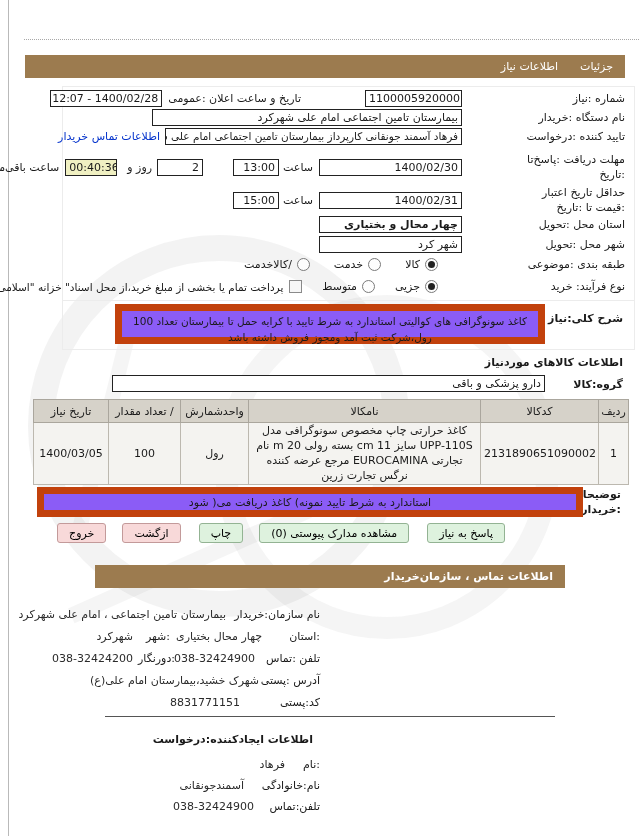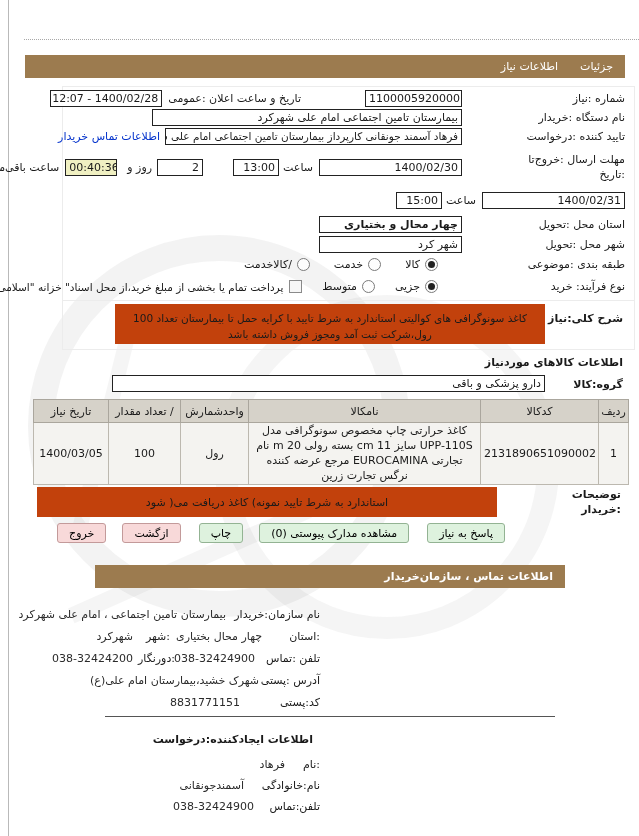--- a/index.html
+++ b/index.html
@@ -25,21 +25,21 @@
   .box{box-sizing:border-box;border:1px solid #222;background:#fff;height:17px;line-height:15px;font-size:11px;padding:0 3px;white-space:nowrap;overflow:hidden;direction:rtl;}
   .box.num{direction:ltr;text-align:right;}
   .box.hl{background:#f0f0c2;text-align:center;}
   .radio{width:11px;height:11px;border:1px solid #7a7a7a;border-radius:50%;background:#fdfdfd;display:inline-block;position:relative;flex:none;}
   .radio.sel::after{content:"";position:absolute;top:2px;left:2px;right:2px;bottom:2px;background:#222;border-radius:50%;}
   .chk{width:11px;height:11px;border:1px solid #8a8a8a;background:#f6f6f6;display:inline-block;flex:none;}
   .link{color:#0433cc;cursor:pointer;white-space:nowrap;}
   .bold{font-weight:bold;}
   .abs{position:absolute;white-space:nowrap;}
   
-  .tbox{position:absolute;box-sizing:border-box;border:4px solid #c2410c;background:#c2410c;direction:rtl;}
+  .tbox{position:absolute;box-sizing:border-box;border:7px solid #c2410c;background:#8b5cf6;direction:rtl;}
   
   table.goods{position:absolute;border-collapse:collapse;table-layout:fixed;direction:rtl;}
   table.goods th{background:#d6d2c9;border:1px solid #aaa69d;font-weight:normal;font-size:11px;height:22px;padding:0 2px;}
   table.goods td{background:#f4f3f0;border:1px solid #bcb8af;font-size:11px;height:58px;text-align:center;vertical-align:middle;padding:1px 3px;}
   td.name{font-size:10.5px;line-height:1.35;}
   td.ltr{direction:ltr;}
   
   .btnrow{position:absolute;display:flex;direction:rtl;align-items:center;}
   .btn{box-sizing:border-box;height:20px;line-height:17px;border-radius:3px;border:1px solid #8a8a8a;font-size:11px;padding:0 11px;white-space:nowrap;cursor:pointer;font-family:"DejaVu Sans",sans-serif;}
   .btn.green{background:#def2de;border-color:#93b393;}
@@ -80,33 +80,37 @@
   </div>
 
   <div class="row" style="top:128px;">
     <div class="lblcol">تایید کننده :درخواست</div>
     <div class="box" style="width:297px;font-size:10.5px;">فرهاد آسمند جونقانی کارپرداز بیمارستان تامین اجتماعی امام علی شهرکرد</div>
     <div class="link" style="margin-right:5px;">اطلاعات تماس خریدار</div>
   </div>
 
   <div class="row" style="top:152px;height:30px;">
     <div class="lblcol two">
-      <div>مهلت ارسال :خروج‌تا</div>
+      <div>مهلت دریافت :پاسخ‌تا</div>
       <div>:تاریخ</div>
     </div>
     <div class="box num" style="width:143px;">1400/02/30</div>
     <div class="lbl" style="margin-right:6px;">ساعت</div>
     <div class="box num" style="width:46px;margin-right:4px;">13:00</div>
     <div class="box num" style="width:46px;margin-right:30px;">2</div>
     <div class="lbl" style="margin-right:5px;">روز و</div>
     <div class="box num hl" style="width:52px;margin-right:10px;">00:40:36</div>
     <div class="lbl" style="margin-right:6px;">ساعت باقی‌مانده</div>
   </div>
 
   <div class="row" style="top:185px;height:30px;">
+    <div class="lblcol two">
+      <div>حداقل تاریخ اعتبار</div>
+      <div>:قیمت تا :تاریخ</div>
+    </div>
     <div class="box num" style="width:143px;">1400/02/31</div>
     <div class="lbl" style="margin-right:6px;">ساعت</div>
     <div class="box num" style="width:46px;margin-right:4px;">15:00</div>
   </div>
 
   <div class="row" style="top:216px;">
     <div class="lblcol">استان محل :تحویل</div>
     <div class="box" style="width:143px;font-weight:bold;">چهار محال و بختیاری</div>
   </div>
 
@@ -169,21 +173,21 @@
       <td class="ltr">100</td>
       <td class="ltr">1400/03/05</td>
     </tr>
   </tbody>
     </table>
 
   <div class="abs bold" style="top:487px;right:18px;line-height:1.4;">
     <div>توضیحات</div>
     <div>:خریدار</div>
   </div>
-  <div class="tbox" style="top:487px;left:37px;width:460px;height:30px;display:flex;align-items:center;justify-content:center;">استاندارد به شرط تایید نمونه) کاغذ دریافت می( شود</div>
+  <div class="tbox" style="top:487px;left:37px;width:546px;height:30px;display:flex;align-items:center;justify-content:center;">استاندارد به شرط تایید نمونه) کاغذ دریافت می( شود</div>
 
   <div class="btnrow" style="top:523px;right:134px;">
     <button class="btn green">پاسخ به نیاز</button>
     <button class="btn green" style="margin-right:18px;text-align:center;">مشاهده مدارک پیوستی (0)</button>
     <button class="btn green" style="margin-right:16px;text-align:center;">چاپ</button>
     <button class="btn pink" style="margin-right:18px;">ازگشت</button>
     <button class="btn pink" style="margin-right:16px;">خروج</button>
   </div>
 
   <div class="bar bold" style="top:565px;left:95px;width:470px;">

